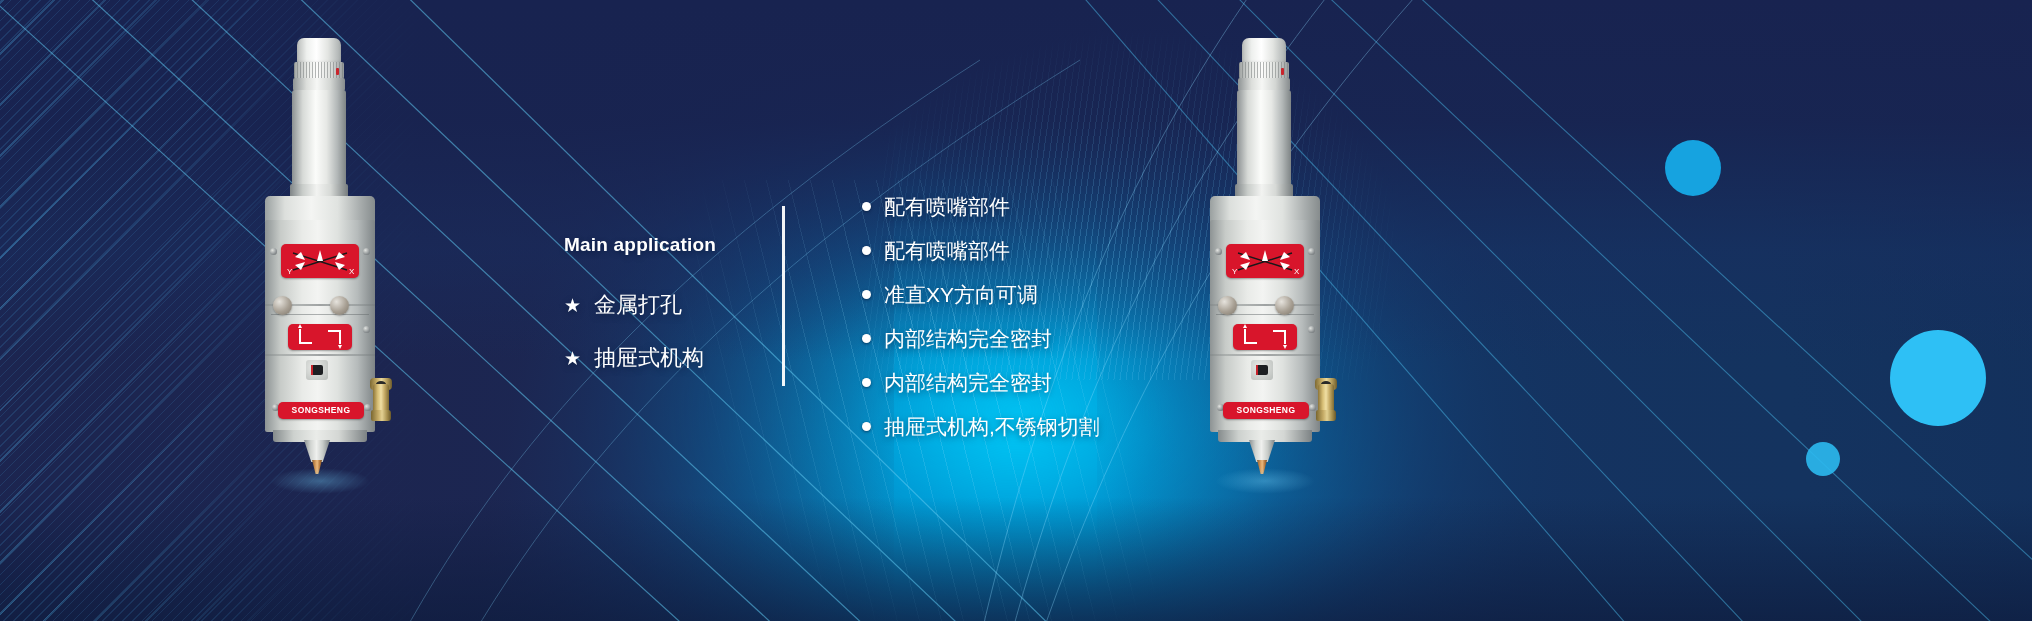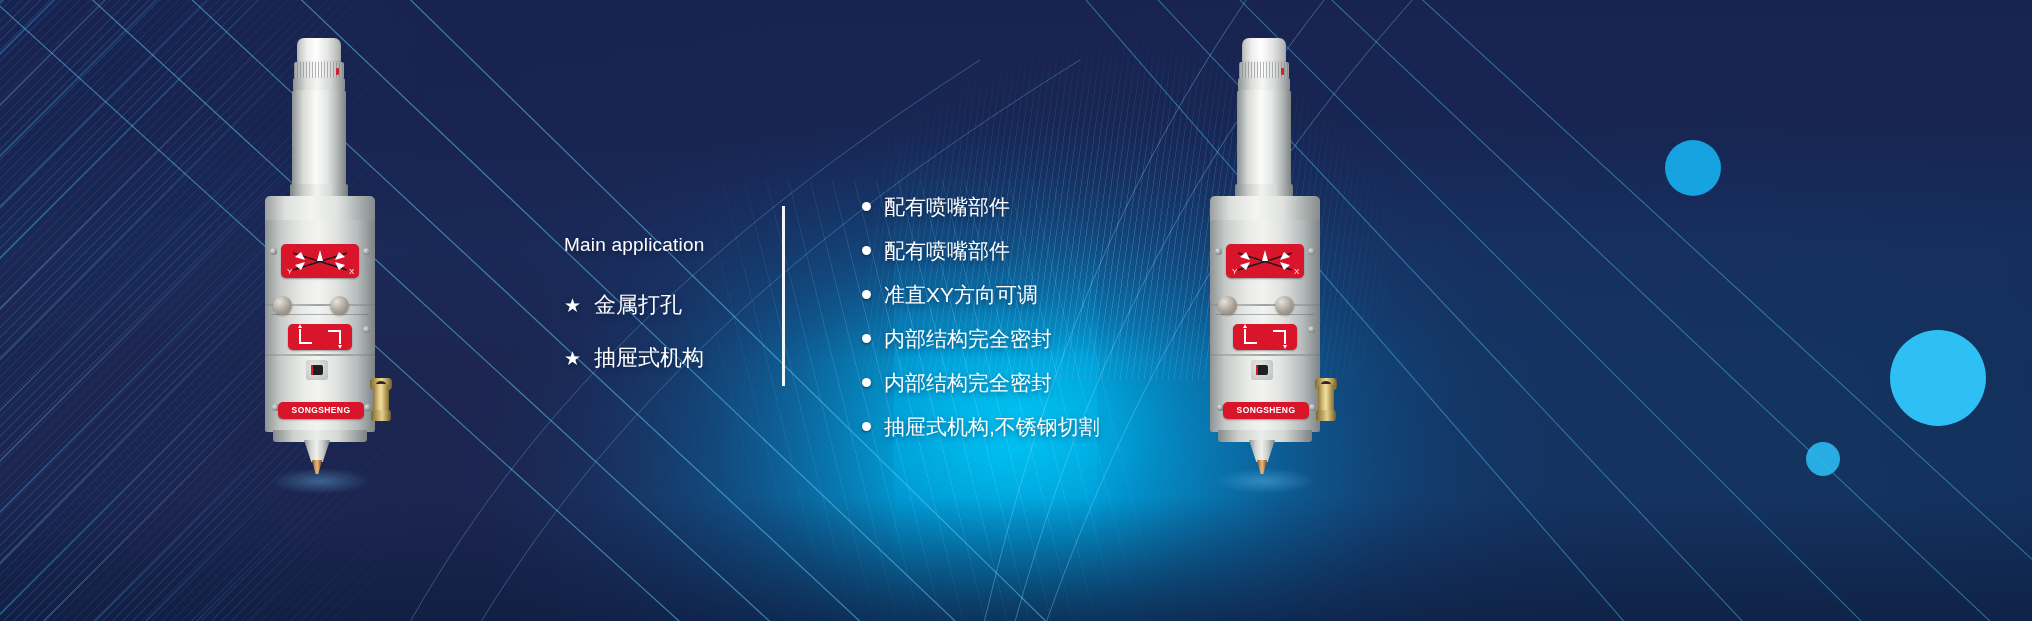--- a/index.html
+++ b/index.html
@@ -107,21 +107,21 @@
     text-shadow:0 3px 8px rgba(0,10,40,.65), 0 1px 2px rgba(0,0,0,.5);
     white-space:nowrap;
   }
 
   .left-block{position:absolute;left:564px;top:222px;width:210px;color:#fff;}
   .left-cn{
     font-size:31px;letter-spacing:9px;font-weight:400;line-height:1.1;
     text-shadow:0 2px 6px rgba(0,20,50,.5);
   }
   .left-en{
-    margin-top:12px;font-size:19px;font-weight:400;letter-spacing:.2px;
+    margin-top:12px;font-size:19px;font-weight:700;letter-spacing:.2px;
     text-shadow:0 2px 5px rgba(0,20,50,.5);
   }
   .star-list{margin-top:38px;}
   .star-item{
     display:flex;align-items:center;gap:13px;
     font-size:22px;line-height:1;margin-bottom:31px;
     text-shadow:0 2px 6px rgba(0,20,50,.55);
   }
   .star-glyph{font-size:19px;line-height:1;}
 

